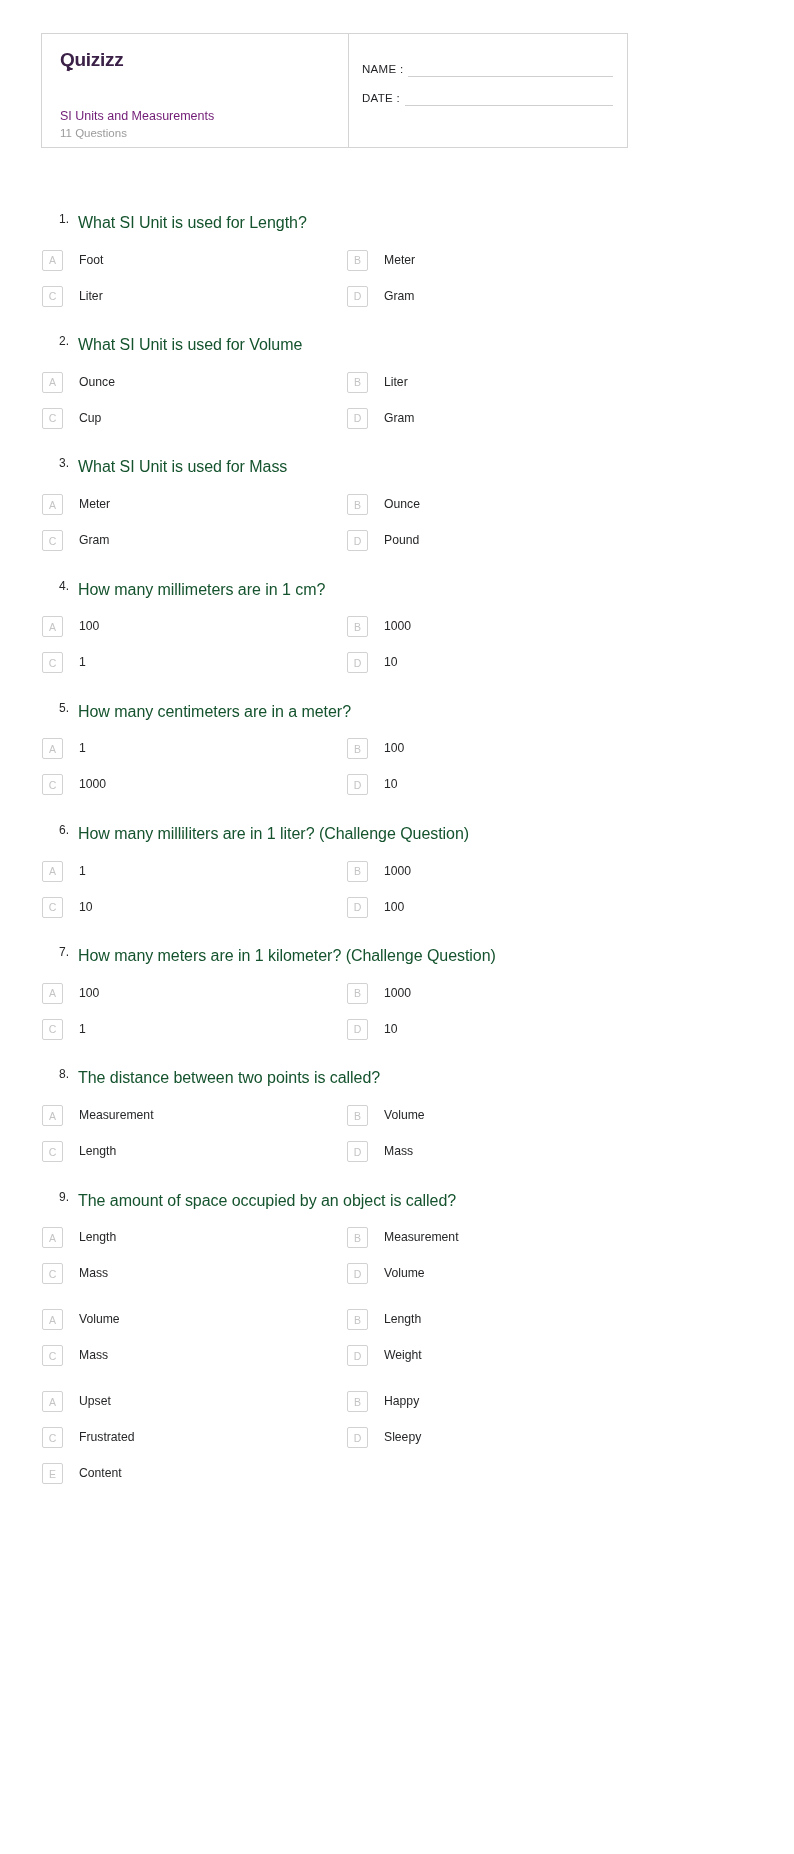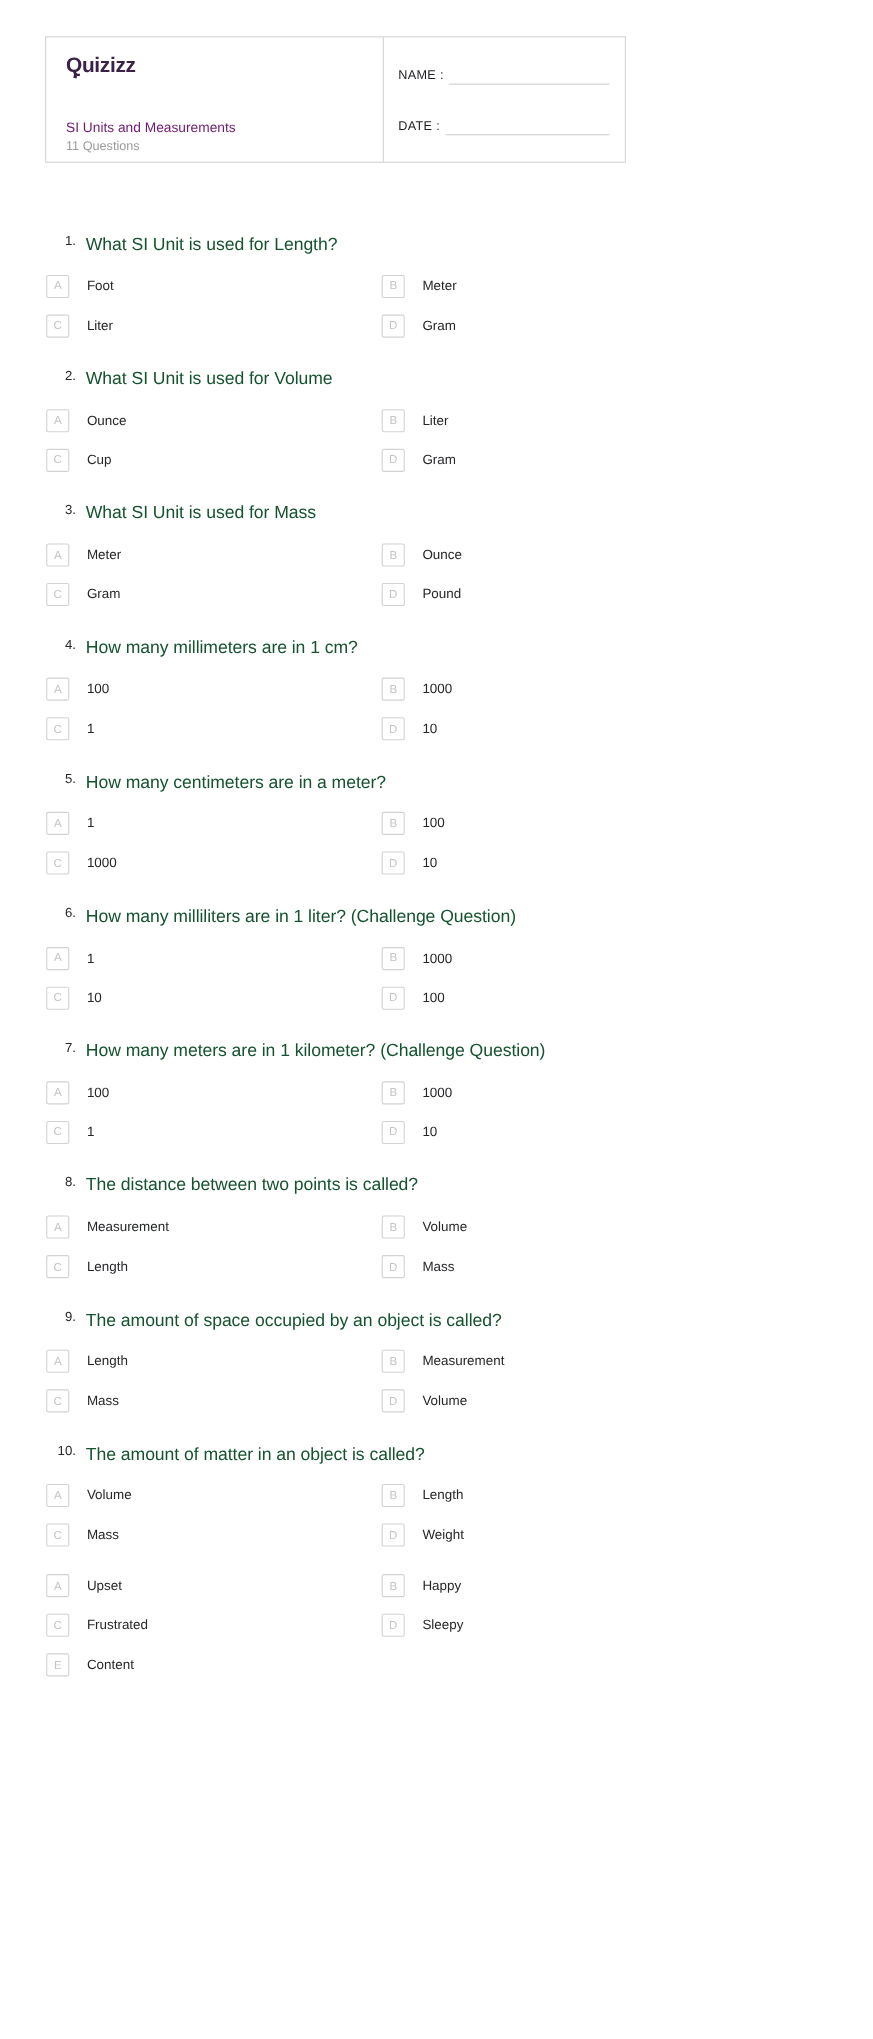--- a/index.html
+++ b/index.html
@@ -14,21 +14,21 @@
     width: 794px;
     min-height: 1854px;
     position: relative;
   }
 
   
   .header-card {
     position: absolute;
     left: 41px;
     top: 33px;
-    width: 528px;
+    width: 587px;
     height: 115px;
     border: 1px solid #d4d4d4;
     background: #ffffff;
     display: flex;
   }
 
   .header-left {
     width: 307px;
     border-right: 1px solid #d4d4d4;
     padding: 16px 0 0 18px;
@@ -73,21 +73,21 @@
     line-height: 1.3;
     text-align: center;
   }
 
   .header-right {
     flex: 1;
     padding: 14px 14px 10px 13px;
     display: flex;
     flex-direction: column;
     justify-content: flex-start;
-    gap: 17px;
+    gap: 0;
   }
 
   .field-row {
     display: flex;
     align-items: flex-end;
     height: 29px;
   }
 
   .field-label {
     font-size: 11.5px;
@@ -416,24 +416,20 @@
           <div class="opt-letter">C</div>
           <div class="opt-text">Mass</div>
         </div>
         <div class="option">
           <div class="opt-letter">D</div>
           <div class="opt-text">Volume</div>
         </div>
       </div>
     </div>
     <div class="question-block">
-      <div class="q-head">
-        <div class="q-num">10.</div>
-        <div class="q-text">The amount of matter in an object is called?</div>
-      </div>
       <div class="options">
         <div class="option option-col-left">
           <div class="opt-letter">A</div>
           <div class="opt-text">Volume</div>
         </div>
         <div class="option">
           <div class="opt-letter">B</div>
           <div class="opt-text">Length</div>
         </div>
         <div class="option option-col-left">

